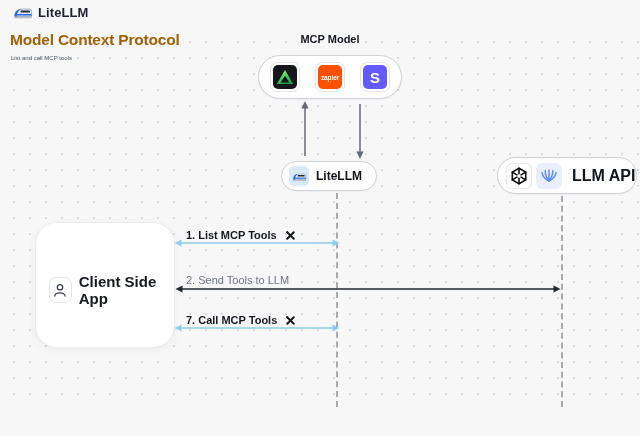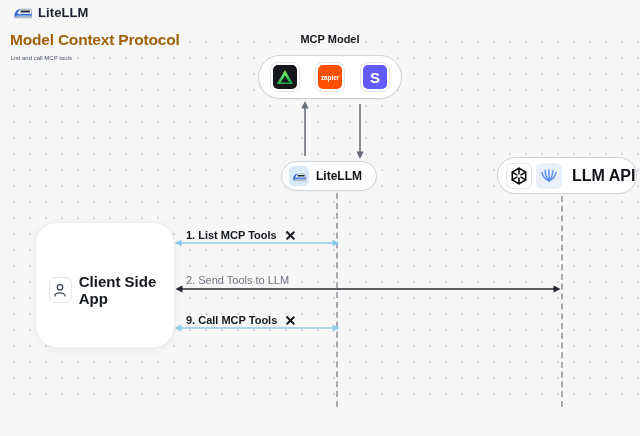--- a/index.html
+++ b/index.html
@@ -208,21 +208,21 @@
   <div class="flow-label muted" style="left:186px; top:274px;align-items:flex-end;">
     <span>2. Send Tools to LLM</span>
   </div>
   <svg class="flow-line" style="left:174px; top:283px;" width="388" height="12">
     <line x1="7" y1="6" x2="381" y2="6" stroke="#23272e" stroke-width="1.5"></line>
     <polygon points="1.5,6 8.5,2.6 8.5,9.4" fill="#23272e"></polygon>
     <polygon points="386.5,6 379.5,2.6 379.5,9.4" fill="#23272e"></polygon>
   </svg>
 
   <div class="flow-label" style="left:186px; top:314px;">
-    <span>9. Call MCP Tools</span>
+    <span>7. Call MCP Tools</span>
     <svg width="11" height="11" viewBox="0 0 12 12">
       <path d="M2.4 9.6 L9.6 2.4 M2.4 2.4 L9.6 9.6" stroke="#15181d" stroke-width="2.1" stroke-linecap="round"></path>
       <circle cx="2.4" cy="2.4" r="1.15" fill="#15181d"></circle>
     </svg>
   </div>
   <svg class="flow-line" style="left:173px; top:322px;" width="168" height="12">
     <line x1="7" y1="6" x2="161" y2="6" stroke="#8ecdea" stroke-width="1.6"></line>
     <polygon points="1.5,6 8.5,2.6 8.5,9.4" fill="#8ecdea"></polygon>
     <polygon points="166.5,6 159.5,2.6 159.5,9.4" fill="#8ecdea"></polygon>
   </svg>

